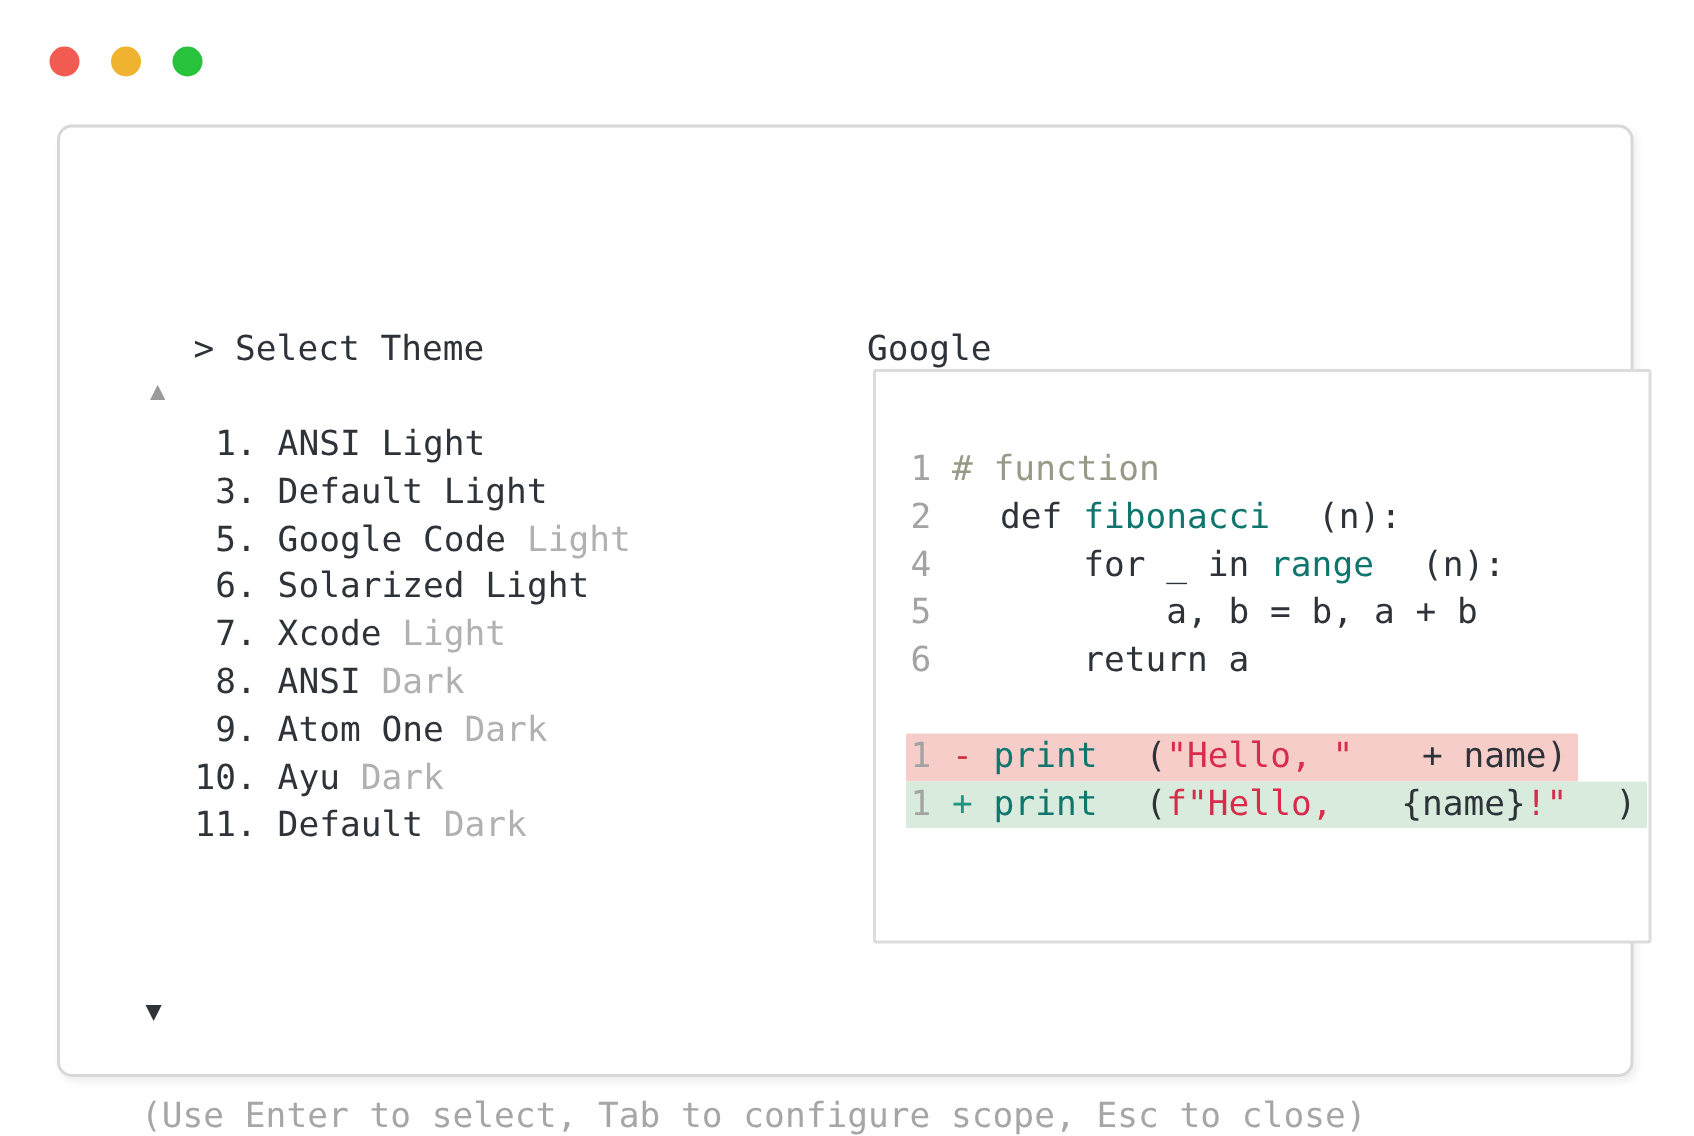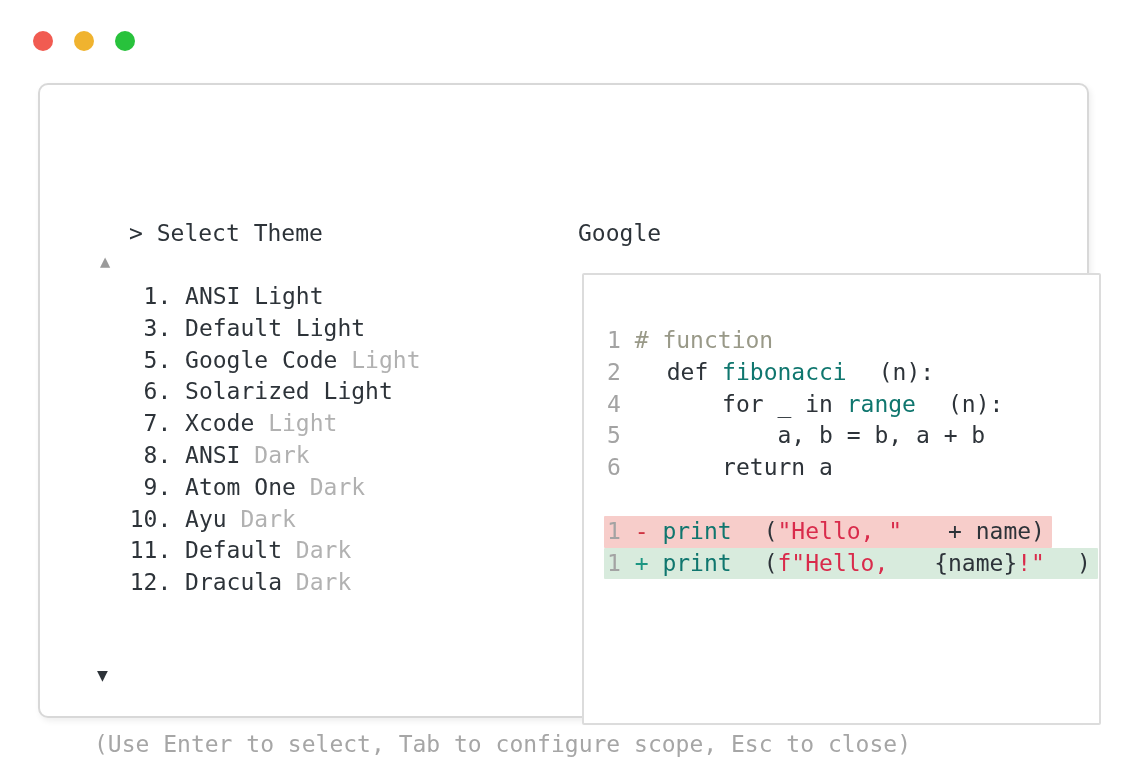--- a/index.html
+++ b/index.html
@@ -34,21 +34,21 @@
   .row { height: 31.8px; line-height: 31.8px; white-space: pre; font-size: 23px; cursor: default; }
   .row .bullet  { display: inline-block; width: 2ch; color: #13807c; }
   .row .num     { display: inline-block; width: 3ch; text-align: right; }
   .row .variant.muted { color: #b1b1b1; }
   .row.selected, .row.selected .num, .row.selected .variant { color: #13807c; }
 
   .help { position: absolute; left: 54px; top: 644px; color: #a6a6a6; }
 
   .preview-label { position: absolute; left: 538px; top: 133px; }
   .preview-box {
-    position: absolute; left: 542px; top: 188px; width: 519px; height: 452px;
+    position: absolute; left: 542px; top: 161px; width: 519px; height: 383px;
     background: #ffffff; border: 2px solid #dcdcdc; border-radius: 2px; overflow: hidden;
   }
   .code { position: absolute; left: 23px; top: 50px; font-size: 23px; line-height: 31.8px; }
   .cline { height: 31.8px; line-height: 31.8px; white-space: pre; }
   .lnum { color: #a3a3a3; }
 
   .tk-plain   { color: #2d3339; margin-left: 32px; }
   .tk-comment { color: #999988; }
   .tk-func    { color: #0f766e; }
   .tk-number  { color: #0f807d; }
@@ -82,21 +82,20 @@
     <div class="theme-list">
         <div class="row"><span class="bullet"> </span><span class="num"> 1.</span><span> </span><span class="name">ANSI </span><span class="variant">Light</span></div>
         <div class="row"><span class="bullet"> </span><span class="num"> 3.</span><span> </span><span class="name">Default </span><span class="variant">Light</span></div>
         <div class="row"><span class="bullet"> </span><span class="num"> 5.</span><span> </span><span class="name">Google Code </span><span class="variant muted">Light</span></div>
         <div class="row"><span class="bullet"> </span><span class="num"> 6.</span><span> </span><span class="name">Solarized </span><span class="variant">Light</span></div>
         <div class="row"><span class="bullet"> </span><span class="num"> 7.</span><span> </span><span class="name">Xcode </span><span class="variant muted">Light</span></div>
         <div class="row"><span class="bullet"> </span><span class="num"> 8.</span><span> </span><span class="name">ANSI </span><span class="variant muted">Dark</span></div>
         <div class="row"><span class="bullet"> </span><span class="num"> 9.</span><span> </span><span class="name">Atom One </span><span class="variant muted">Dark</span></div>
         <div class="row"><span class="bullet"> </span><span class="num">10.</span><span> </span><span class="name">Ayu </span><span class="variant muted">Dark</span></div>
         <div class="row"><span class="bullet"> </span><span class="num">11.</span><span> </span><span class="name">Default </span><span class="variant muted">Dark</span></div>
-        <div class="row"><span class="bullet"> </span><span class="num">12.</span><span> </span><span class="name">Dracula </span><span class="variant muted">Dark</span></div>
       </div>
 
     <div class="scroll-down">▼</div>
 
     <div class="help mono">(Use Enter to select, Tab to configure scope, Esc to close)</div>
 
     <div class="preview-label mono">Google</div>
 
     <div class="preview-box">
       <div class="code">

